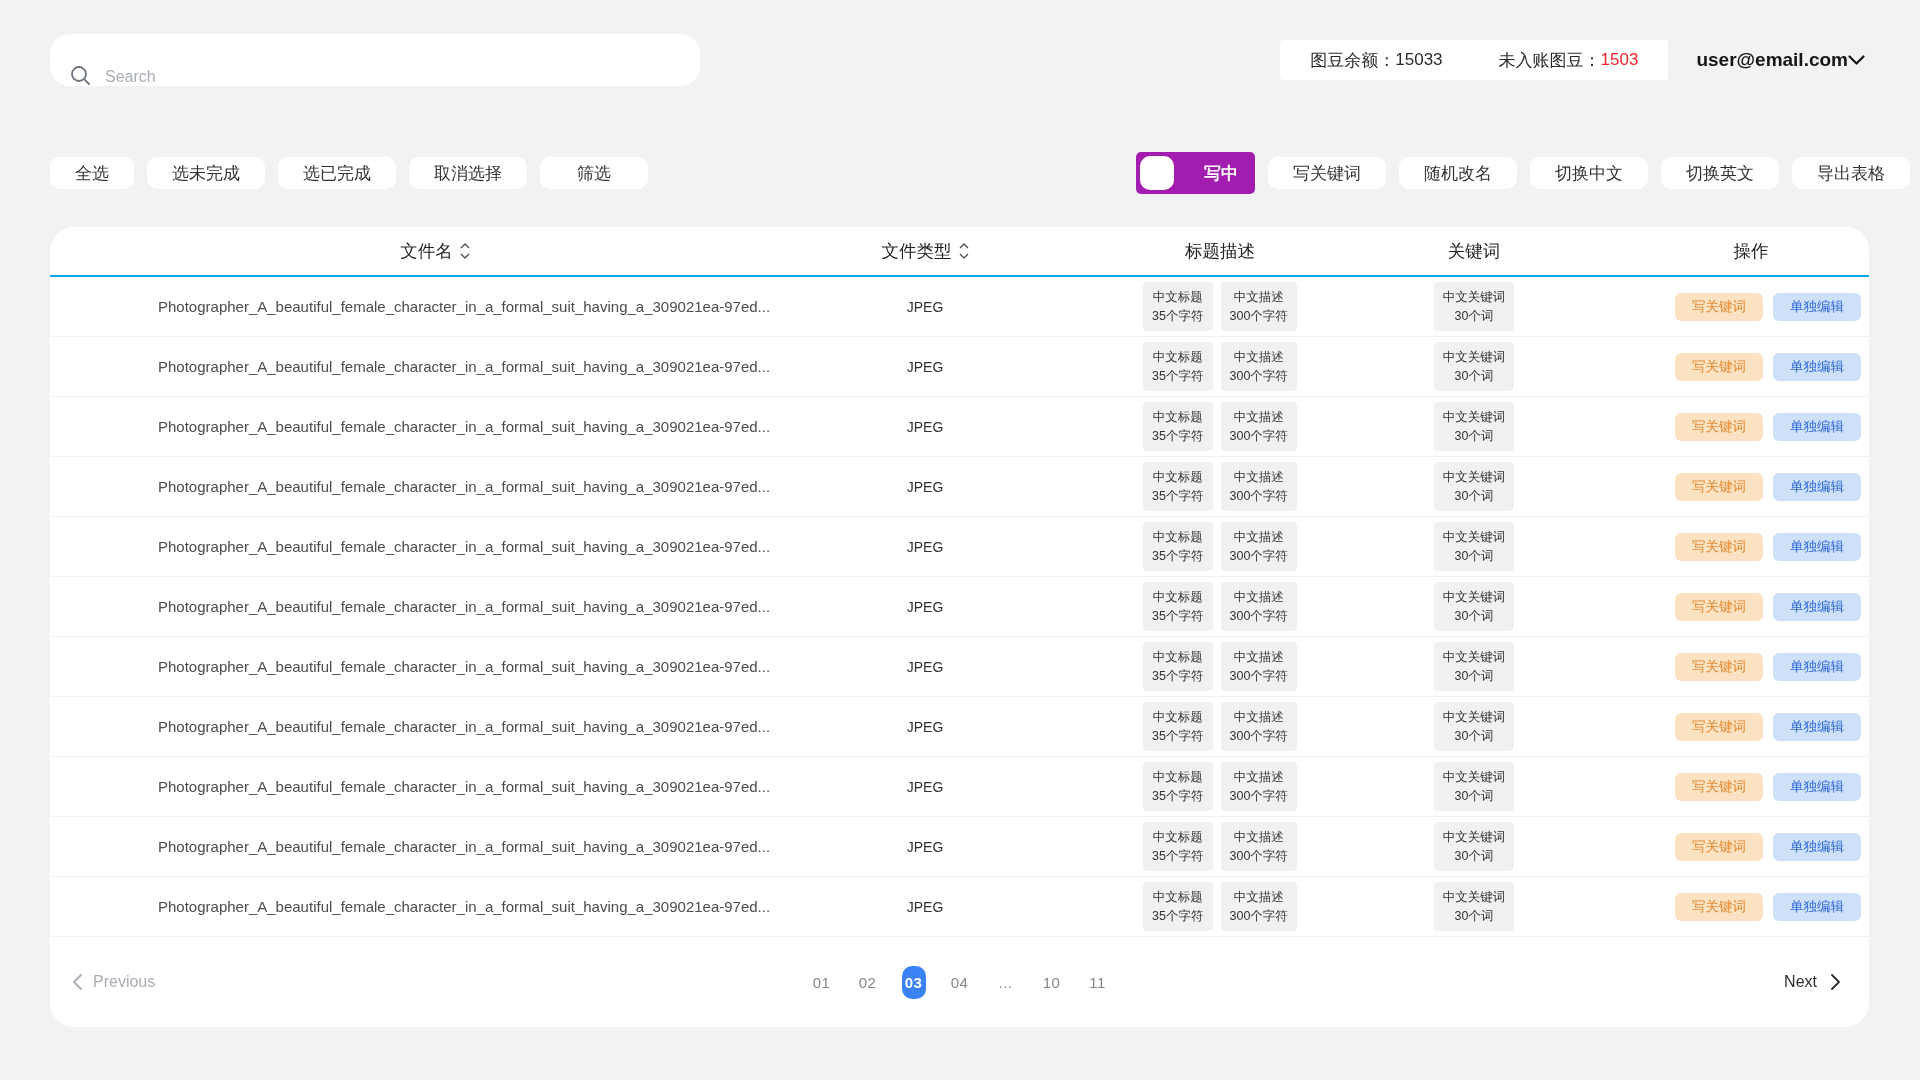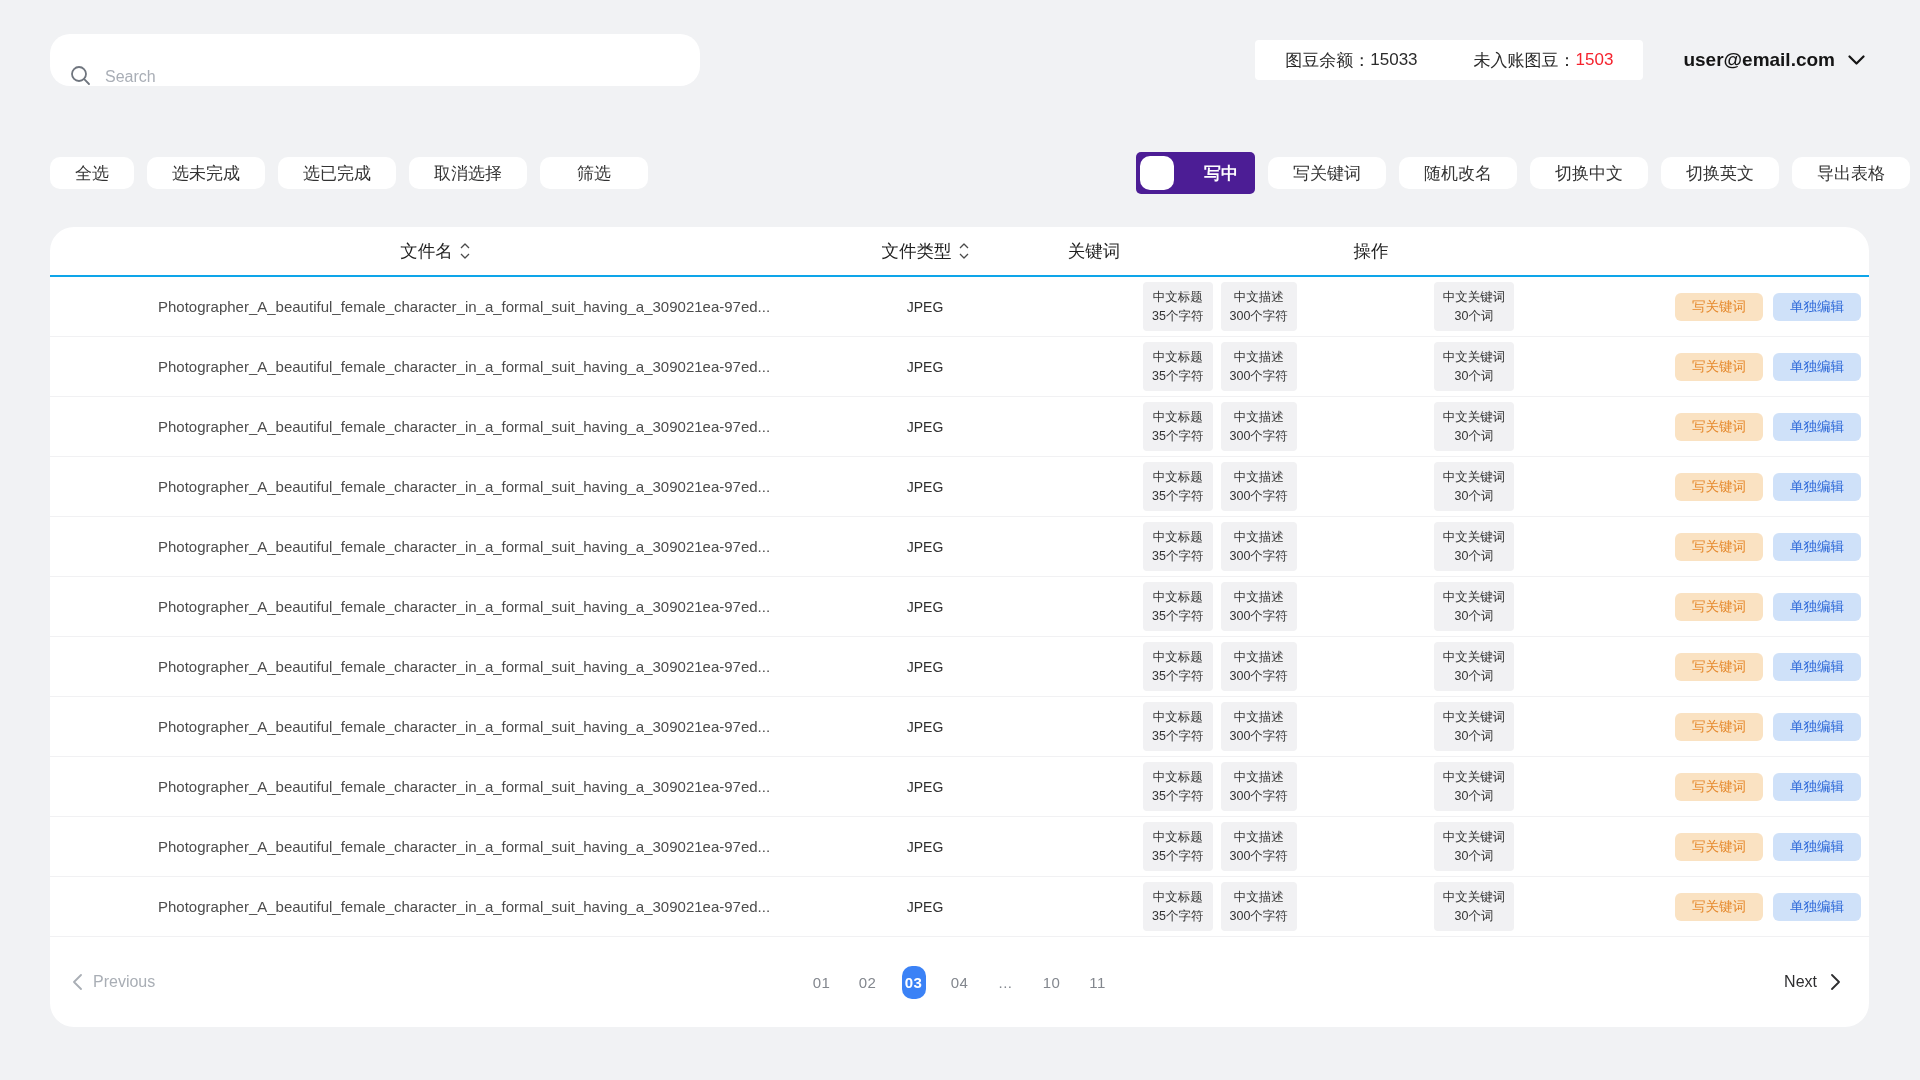--- a/index.html
+++ b/index.html
@@ -25,34 +25,34 @@
   .search-bar input::placeholder { color:#a9aeb6; }
 
   .balance-pill {
     margin-left:auto; height:40px; background:#fff; border-radius:4px;
     display:flex; align-items:center; gap:56px; padding:0 30px;
     font-size:17px; color:#2b2b2b;
   }
   .balance-item { display:flex; align-items:center; }
   .pending-value { color:#f5222d; }
 
-  .account { display:flex; align-items:center; gap:13px; margin-left:40px;
+  .account { display:flex; align-items:center; margin-left:28px;
     font-size:19px; font-weight:bold; color:#151515; cursor:pointer; }
 
   
   .toolbar { display:flex; align-items:center; height:56px; margin:65px 10px 0 50px; gap:13px; }
   .tb-btn {
     height:32px; background:#fff; border:none; border-radius:10px;
     font-size:17px; color:#333; padding:0 25px; font-family:inherit; cursor:pointer;
   }
   .tb-btn.wide { padding:0 37px; }
   .toolbar-right { margin-left:auto; display:flex; align-items:center; gap:13px; }
 
   .toggle {
-    width:119px; height:42px; background:#4c1d95; border-radius:5px;
+    width:119px; height:42px; background:#a21caf; border-radius:5px;
     position:relative; display:flex; align-items:center; justify-content:flex-end;
     padding-right:17px; cursor:pointer;
   }
   .toggle-knob { position:absolute; left:4px; top:4px; width:34px; height:34px;
     background:#fff; border-radius:10px; }
   .toggle-label { color:#fff; font-size:17px; font-weight:bold; }
 
   .primary-btn {
     width:240px; height:56px; background:#3b82f6; border:none; border-radius:10px;
     color:#fff; font-size:20px; font-weight:bold; font-family:inherit; cursor:pointer;
@@ -168,20 +168,23 @@
         <polyline points="1,11 5,15 9,11" stroke="#4a4a4a" stroke-width="1.3" stroke-linejoin="round"></polyline>
       </svg>
     </div>
     <div class="th col-type">
       <span>文件类型</span>
       <svg width="10" height="16" viewBox="0 0 10 16" fill="none">
         <polyline points="1,5 5,1 9,5" stroke="#4a4a4a" stroke-width="1.3" stroke-linejoin="round"></polyline>
         <polyline points="1,11 5,15 9,11" stroke="#4a4a4a" stroke-width="1.3" stroke-linejoin="round"></polyline>
       </svg>
     </div>
+    <div class="th col-title">
+      <span>标题描述</span>
+    </div>
     <div class="th col-kw">
       <span>关键词</span>
     </div>
     <div class="th col-actions">
       <span class="th-actions-inner">操作</span>
     </div>
   </div>
 
   <div>
 

